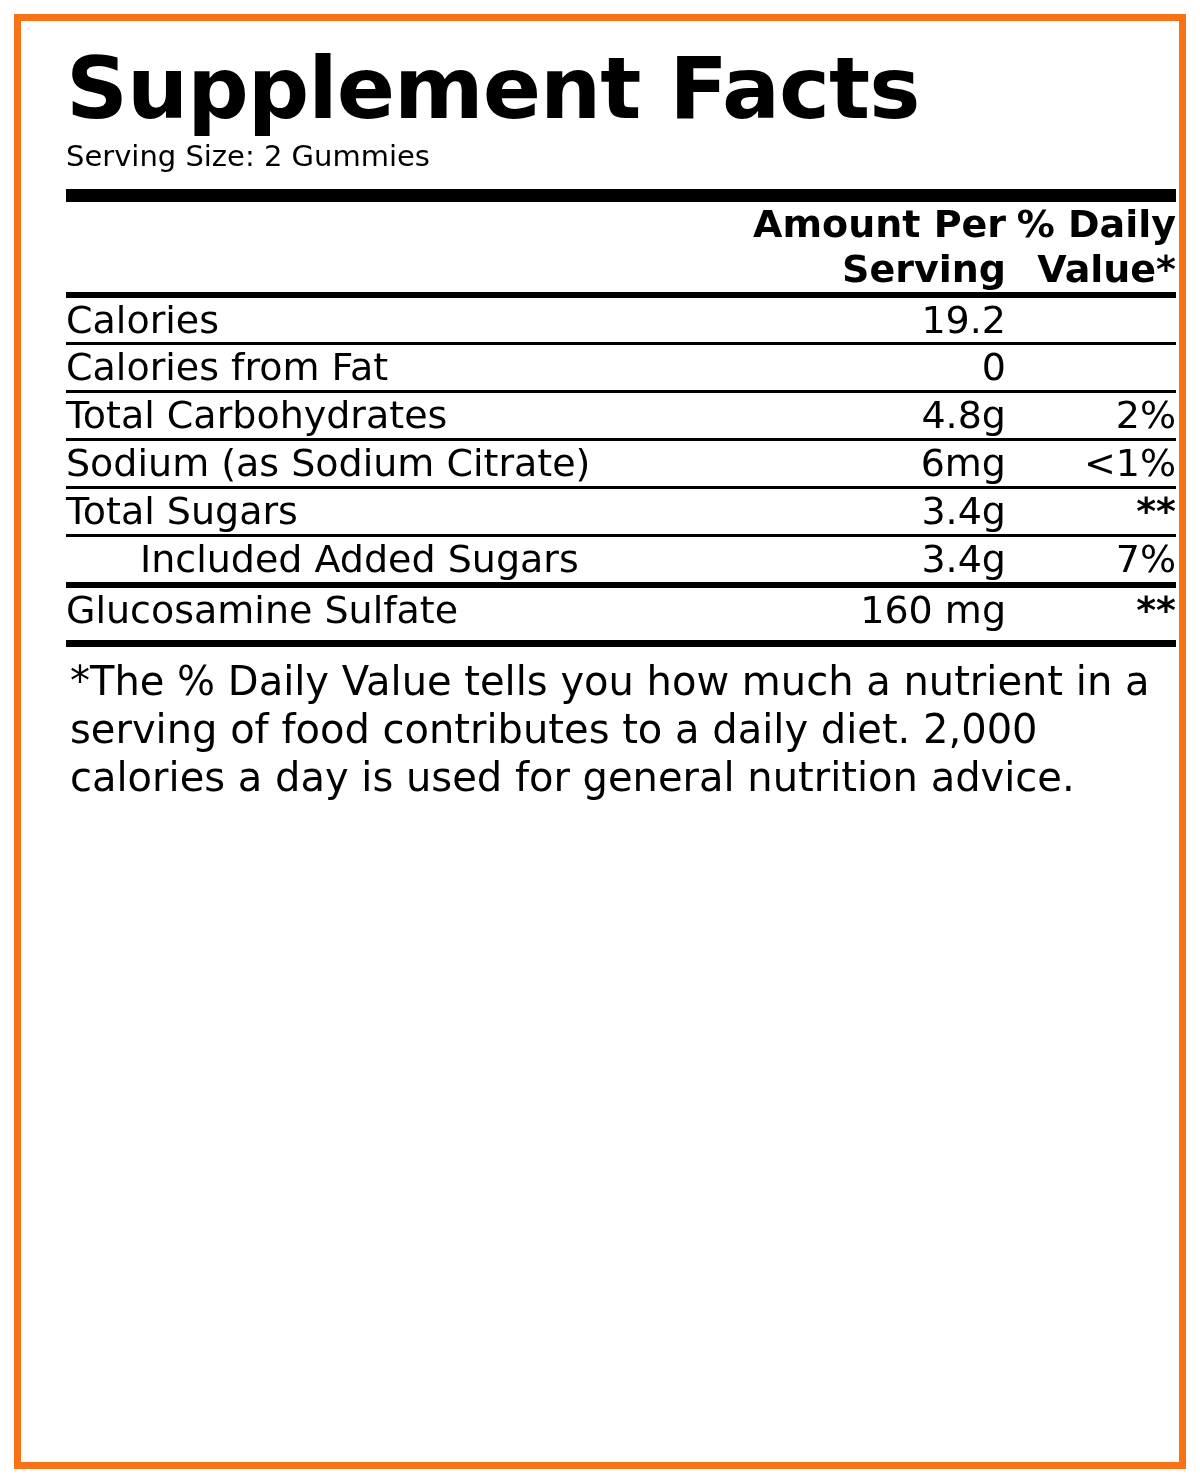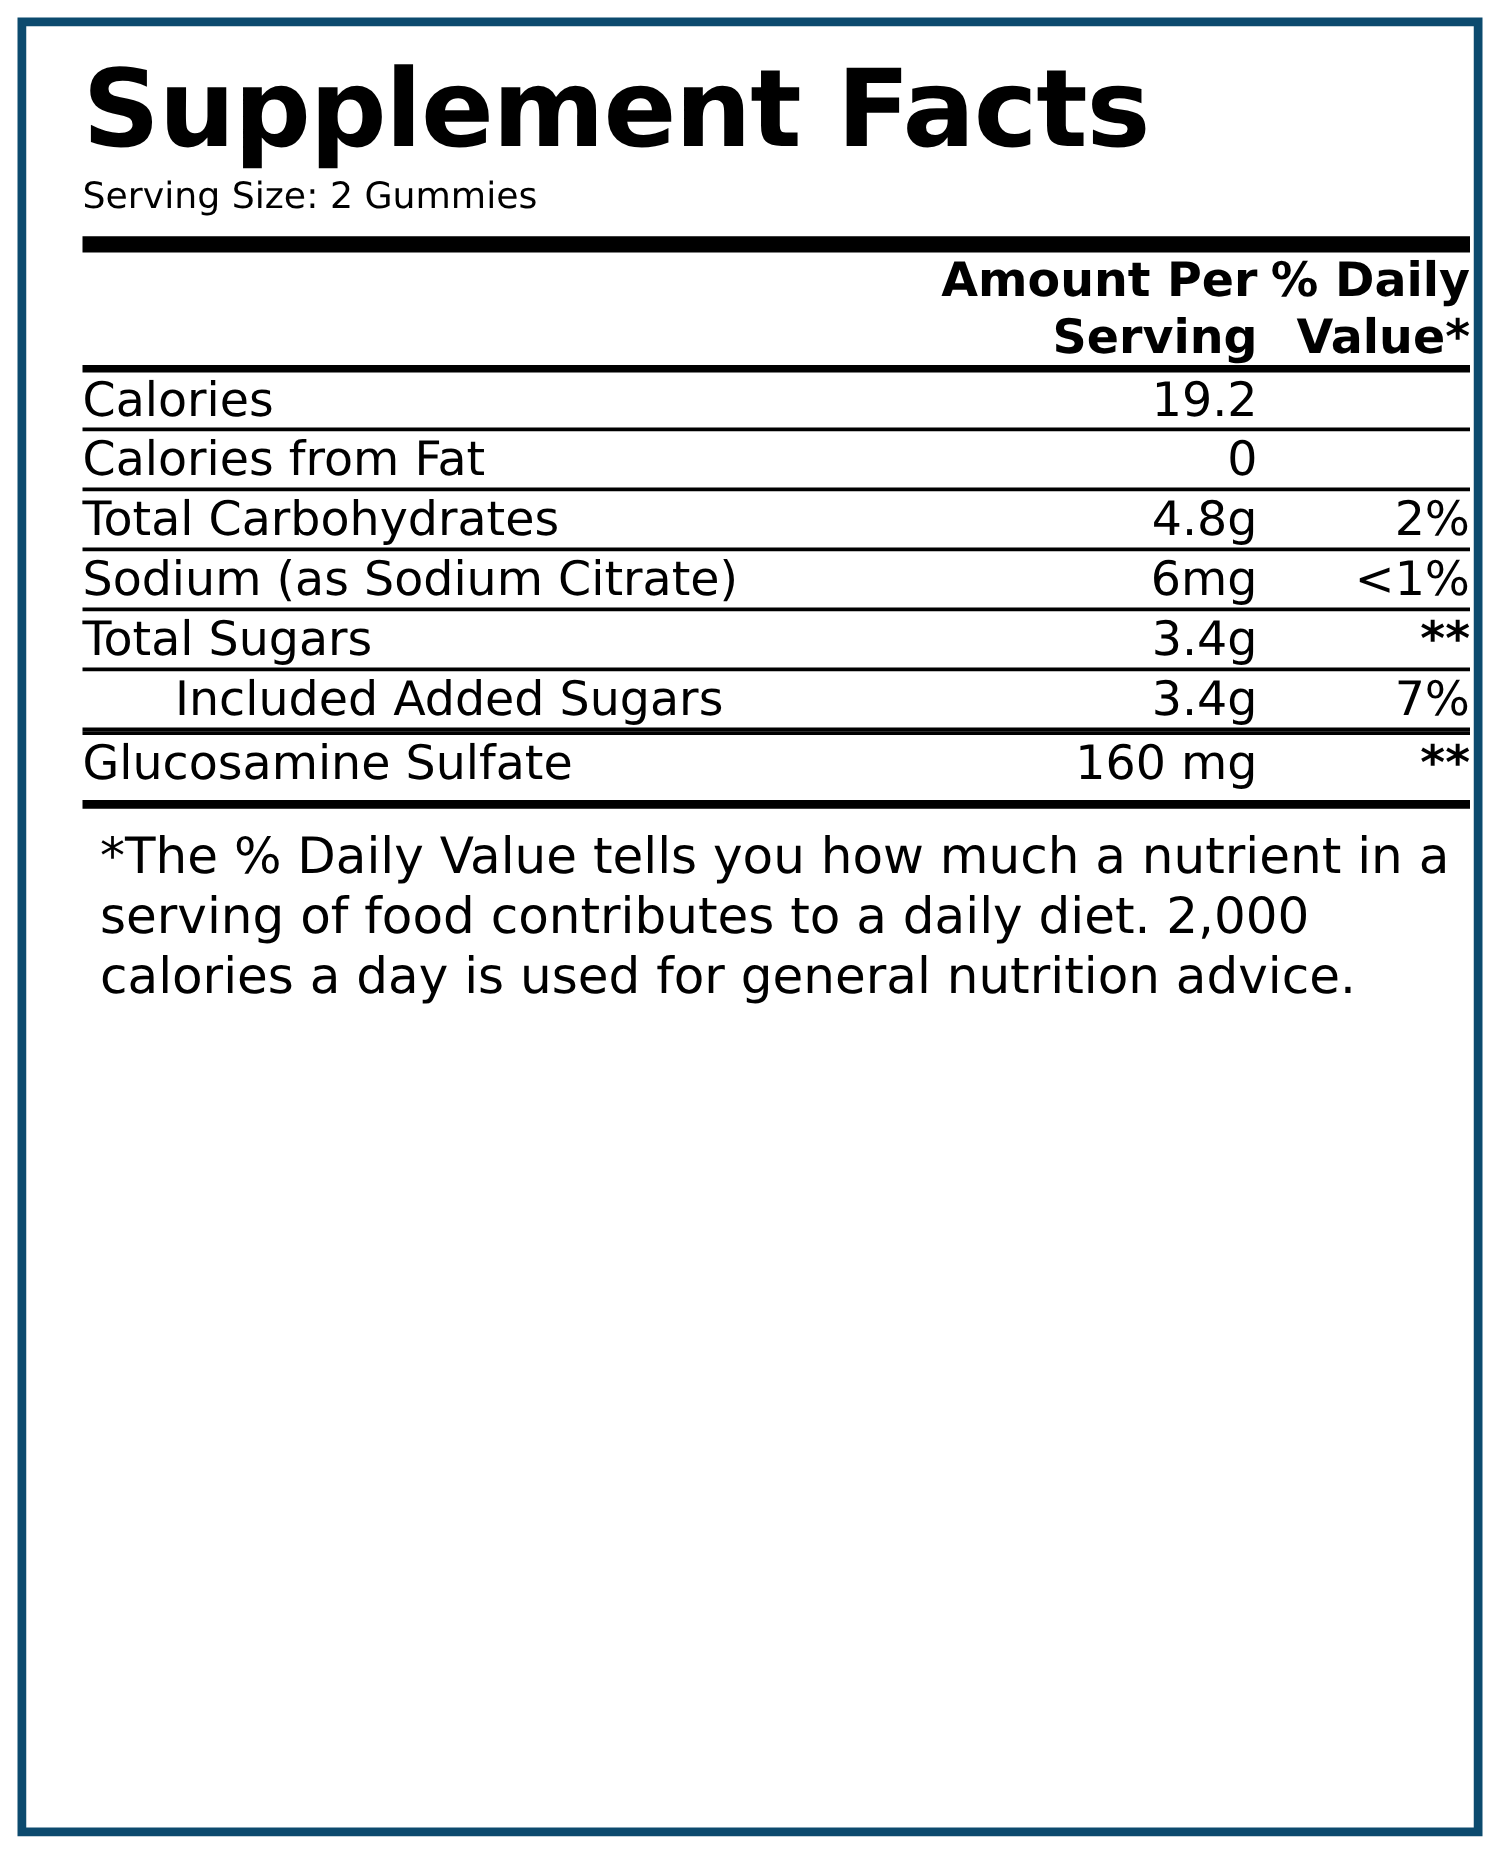--- a/index.html
+++ b/index.html
@@ -12,21 +12,21 @@
     height: 1483px;
     font-family: "DejaVu Sans", sans-serif;
     color: #000000;
   }
   .panel {
     position: absolute;
     left: 14px;
     top: 14px;
     width: 1172px;
     height: 1455px;
-    border: 7px solid #0c4a6e;
+    border: 7px solid #f97316;
     box-sizing: border-box;
     background: #ffffff;
   }
   .inner {
     position: absolute;
     left: 45px;
     top: 22px;
     right: 20px;
     width: 1110px;
   }
@@ -98,21 +98,21 @@
     height: 6px;
     background: #000000;
     width: 100%;
   }
   .footnotes {
     font-size: 40px;
     line-height: 1.20;
     margin-top: 10px;
   }
   .footnotes p {
-    margin: 14px;
+    margin: 4px;
   }
 </style>
 </head>
 <body>
 
 <div class="panel">
   <div class="inner">
 
     <div class="title">Supplement Facts</div>
 

